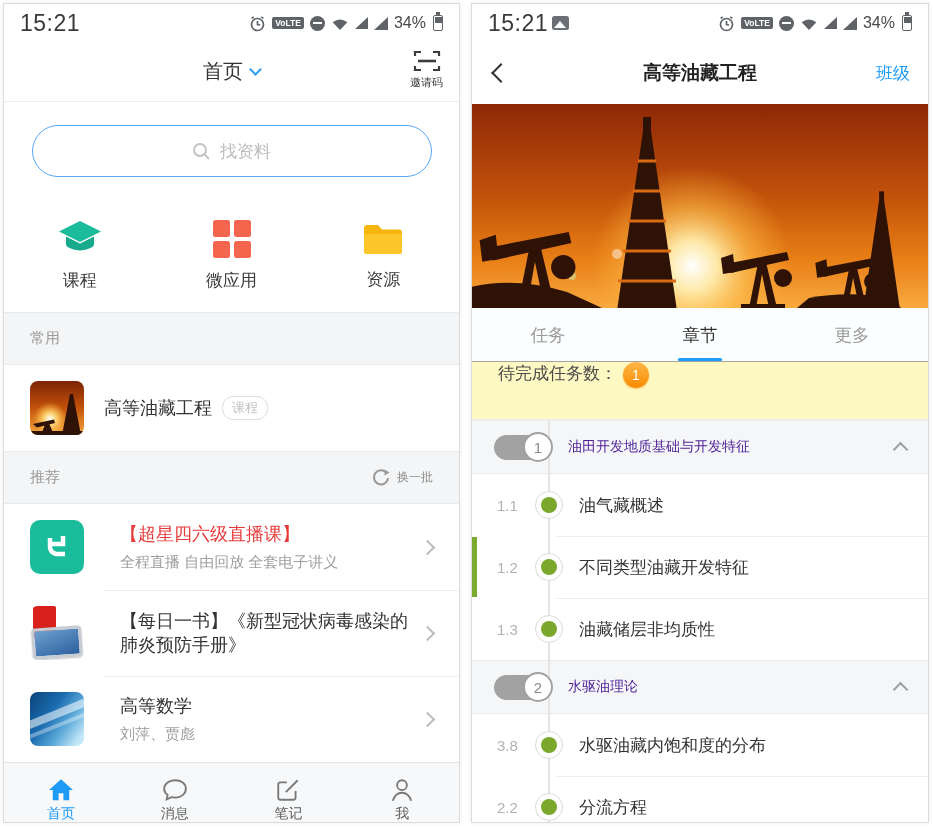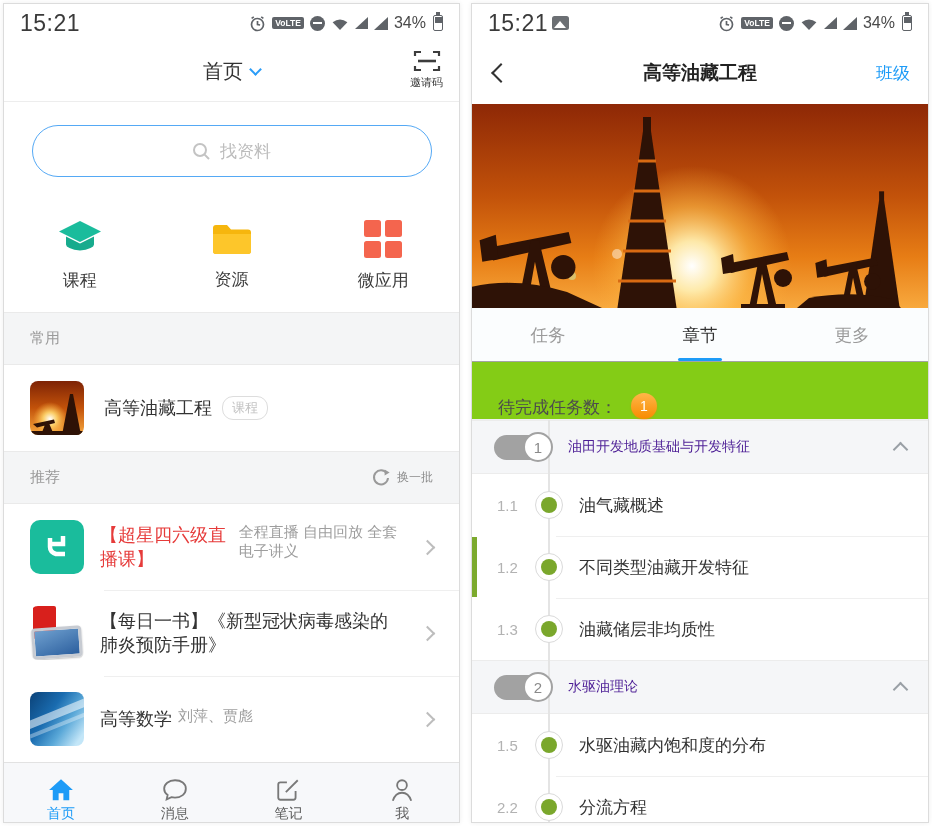--- a/index.html
+++ b/index.html
@@ -69,21 +69,21 @@
   
   .courserow { flex:0 0 86px; display:flex; align-items:center; padding:0 26px; cursor:pointer; background:#fff; }
   .thumb { width:54px; height:54px; border-radius:8px; overflow:hidden; flex:0 0 54px; position:relative; }
   .courserow .title { font-size:18px; color:#333; margin-left:20px; }
   .pill-badge { margin-left:10px; font-size:13px; color:#c3c3c3; border:1px solid #ddd;
     border-radius:11px; padding:2px 9px; }
 
   
   .rec { flex:0 0 86px; display:flex; align-items:center; padding:0 26px; cursor:pointer; position:relative; background:#fff; }
   .rec + .rec::before { content:""; position:absolute; left:100px; right:0; top:0; height:1px; background:#efefef; }
-  .rec .txt { margin-left:16px; display:flex; flex-direction:row; gap:6px; width:300px; }
+  .rec .txt { margin-left:36px; display:flex; flex-direction:column; gap:6px; width:300px; }
   .rec .t { font-size:18px; color:#333; line-height:1.35; }
   .rec .t.red { color:#e63b3a; }
   .rec .s { font-size:15px; color:#9e9e9e; }
   .chev-right { width:11px; height:11px; border-top:2px solid #bdbdbd; border-right:2px solid #bdbdbd;
     transform:rotate(45deg); margin-left:auto; flex:0 0 11px; }
 
   .spacer { flex:1; }
 
   
   .tabbar { flex:0 0 76px; border-top:1px solid #e2e2e2; background:#f7f8fa;
@@ -105,22 +105,22 @@
 
   
   .ctabs { flex:0 0 54px; display:flex; background:#fbfdfe; border-bottom:1px solid #a3a3a3; }
   .ctab { flex:1; display:flex; align-items:center; justify-content:center;
     font-size:17.5px; color:#9b9b9b; position:relative; cursor:pointer; }
   .ctab.active { color:#333; }
   .ctab.active::after { content:""; position:absolute; bottom:0; left:50%; margin-left:-22px;
     width:44px; height:3px; border-radius:2px; background:#1d9bf7; }
 
   
-  .pending { flex:0 0 58px; display:flex; align-items:flex-end; padding:0 26px; background:#84cc16;
-    border-bottom:1px solid #f0f0f0;gap:8px; }
+  .pending { flex:0 0 58px; display:flex; align-items:flex-start; padding:0 26px; background:#fef9c3;
+    border-bottom:1px solid #f0f0f0; }
   .pending-label { font-size:17px; color:#4c4c4c; }
   .count-badge { margin-left:6px; width:26px; height:26px; border-radius:50%;
     background:linear-gradient(180deg,#ffb649,#f88b00); color:#fff; font-size:14px;
     display:flex; align-items:center; justify-content:center; box-shadow:0 1px 2px rgba(240,130,0,.4); }
 
   
   .chapters { flex:1; position:relative; overflow:hidden; display:flex; flex-direction:column; }
   .chapters::before { content:""; position:absolute; left:76px; top:0; bottom:0; width:1.5px; background:#e4e4e4; }
   .chrow { flex:0 0 54px; background:#f5f6f8; border-top:1px solid #ececec; border-bottom:1px solid #ececec;
     display:flex; align-items:center; padding:0 22px; cursor:pointer; }
@@ -211,34 +211,34 @@
 
   <div class="shortcuts">
     <div class="shortcut">
       <svg width="46" height="38" viewBox="0 0 46 38">
         <path d="M23 1 L44 11.5 L23 22 L2 11.5 Z" fill="#1abc9c"></path>
         <path d="M9 16.5 v8 q0 2 3.5 3.6 Q17 30.5 23 30.5 t10.5-2.4 Q37 26.5 37 24.5 v-8 L23 23.5 Z" fill="#17ab8d"></path>
       </svg>
       <span class="shortcut-label">课程</span>
     </div>
     <div class="shortcut">
-      <svg width="44" height="36" viewBox="0 0 44 36">
-        <path d="M3 7 q0-3 3-3 h11 l4 4.5 h17 q3 0 3 3 V30 q0 3-3 3 H6 q-3 0-3-3 Z" fill="#f6b60d"></path>
-        <path d="M3 13 h38 V30 q0 3-3 3 H6 q-3 0-3-3 Z" fill="#fdc62a"></path>
-      </svg>
-      <span class="shortcut-label">资源</span>
-    </div>
-    <div class="shortcut">
       <span class="grid-ic">
           <span></span>
           <span></span>
           <span></span>
           <span></span>
         </span>
       <span class="shortcut-label">微应用</span>
+    </div>
+    <div class="shortcut">
+      <svg width="44" height="36" viewBox="0 0 44 36">
+        <path d="M3 7 q0-3 3-3 h11 l4 4.5 h17 q3 0 3 3 V30 q0 3-3 3 H6 q-3 0-3-3 Z" fill="#f6b60d"></path>
+        <path d="M3 13 h38 V30 q0 3-3 3 H6 q-3 0-3-3 Z" fill="#fdc62a"></path>
+      </svg>
+      <span class="shortcut-label">资源</span>
     </div>
   </div>
 
   <div class="band freq">
     <span>常用</span>
   </div>
 
   <div class="courserow">
     <div class="thumb">
       <svg width="54" height="54" viewBox="0 0 54 54">
@@ -488,21 +488,21 @@
 
     <div class="chrow">
       <span class="toggle">
         <span class="knob">2</span>
       </span>
       <span class="ch-title">水驱油理论</span>
       <span class="chev-up"></span>
     </div>
 
     <div class="secrow">
-      <span class="sec-num">1.5</span>
+      <span class="sec-num">3.8</span>
       <span class="dot">
           <i></i>
         </span>
       <span class="sec-title">水驱油藏内饱和度的分布</span>
     </div>
 
     <div class="secrow">
       <span class="sec-num">2.2</span>
       <span class="dot">
           <i></i>

